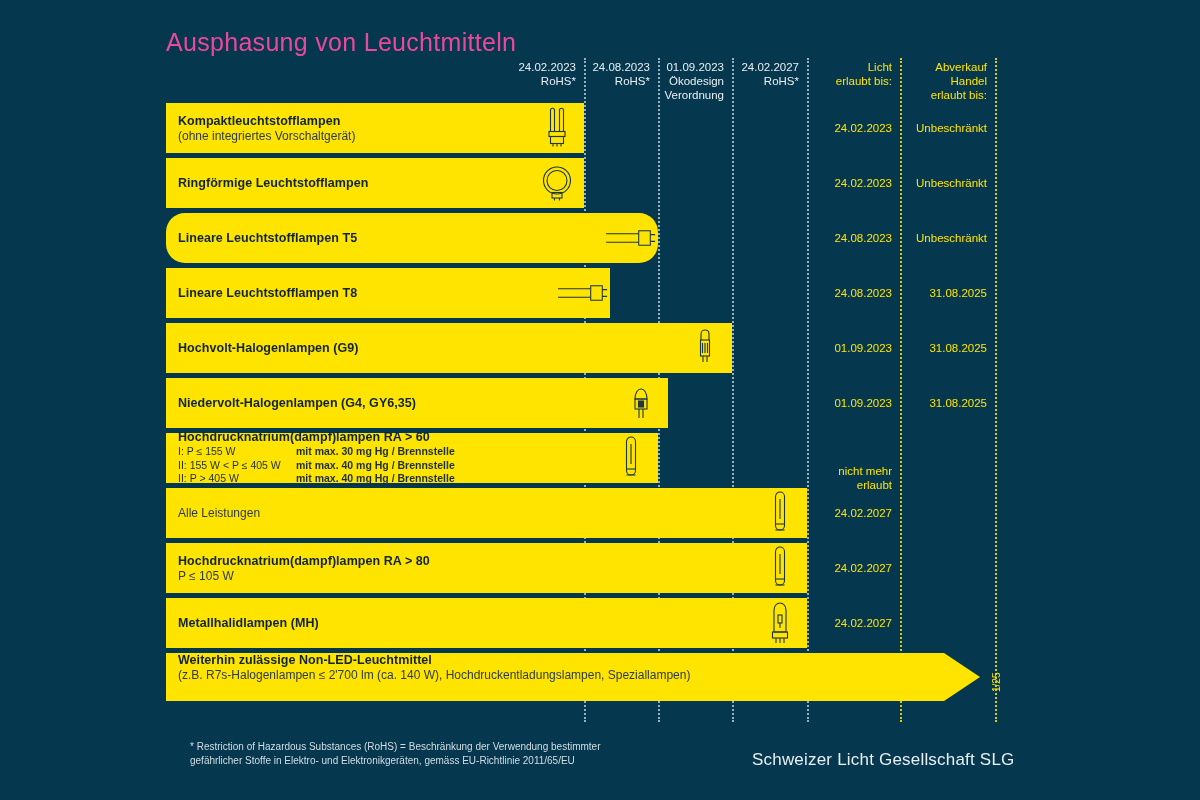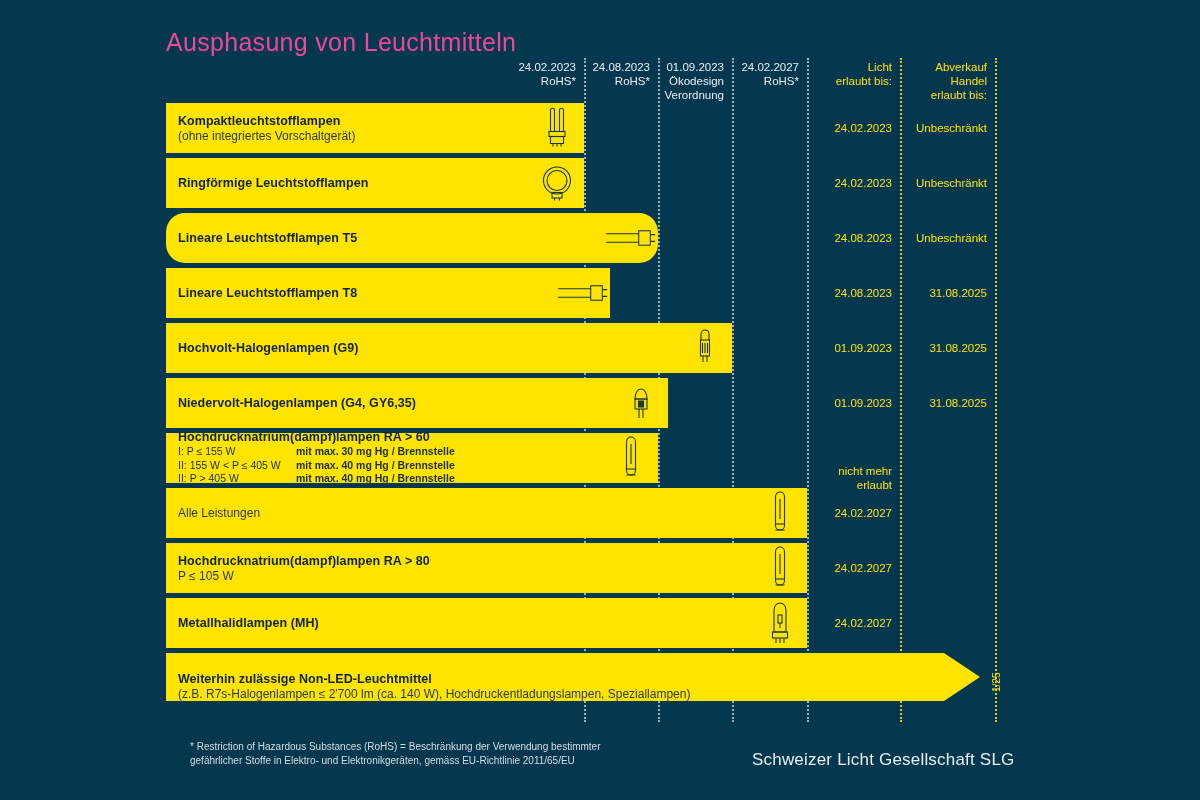--- a/index.html
+++ b/index.html
@@ -61,21 +61,21 @@
   }
 
   
   .bar.arrow {
     background:transparent; height:48px; padding:0;
     display:block;
   }
   .arrowbg { position:absolute; inset:0; }
   .arrow .inner {
     position:relative; height:100%;
-    display:flex; flex-direction:column; justify-content:flex-end;
+    display:flex; flex-direction:column; justify-content:flex-start;
     padding-left:12px;
   }
 
   
   .val {
     position:absolute; text-align:right;
     font-size:11.5px; line-height:14px; color:#ffe400;
     white-space:pre-line; font-weight:400;
   }
 

